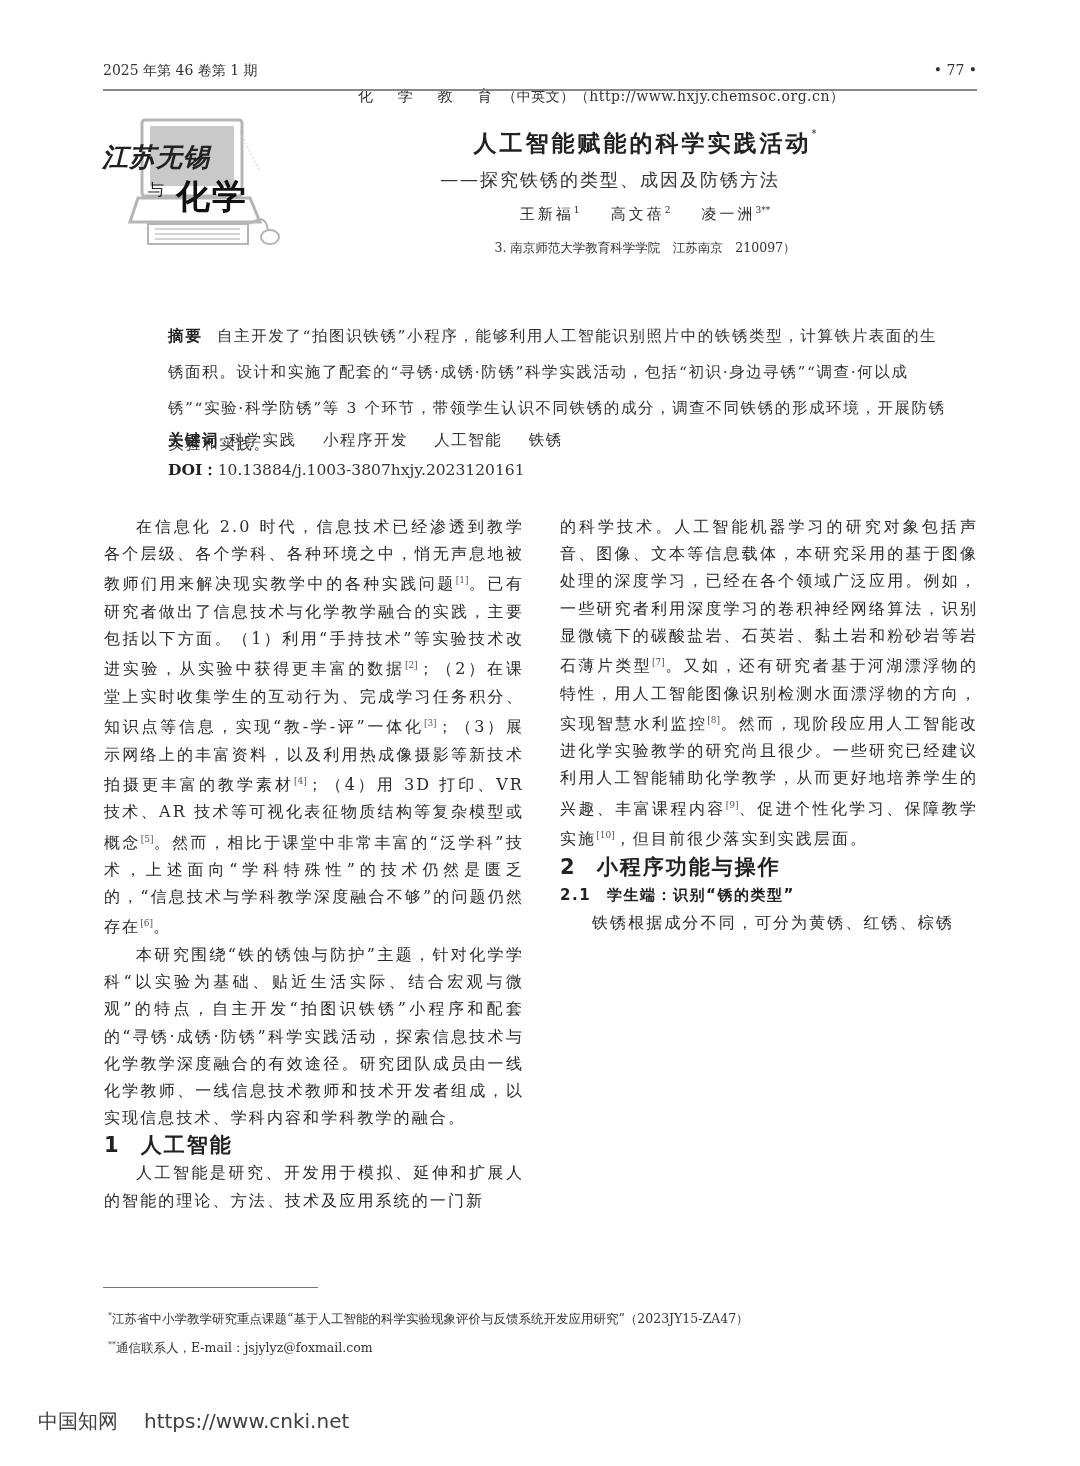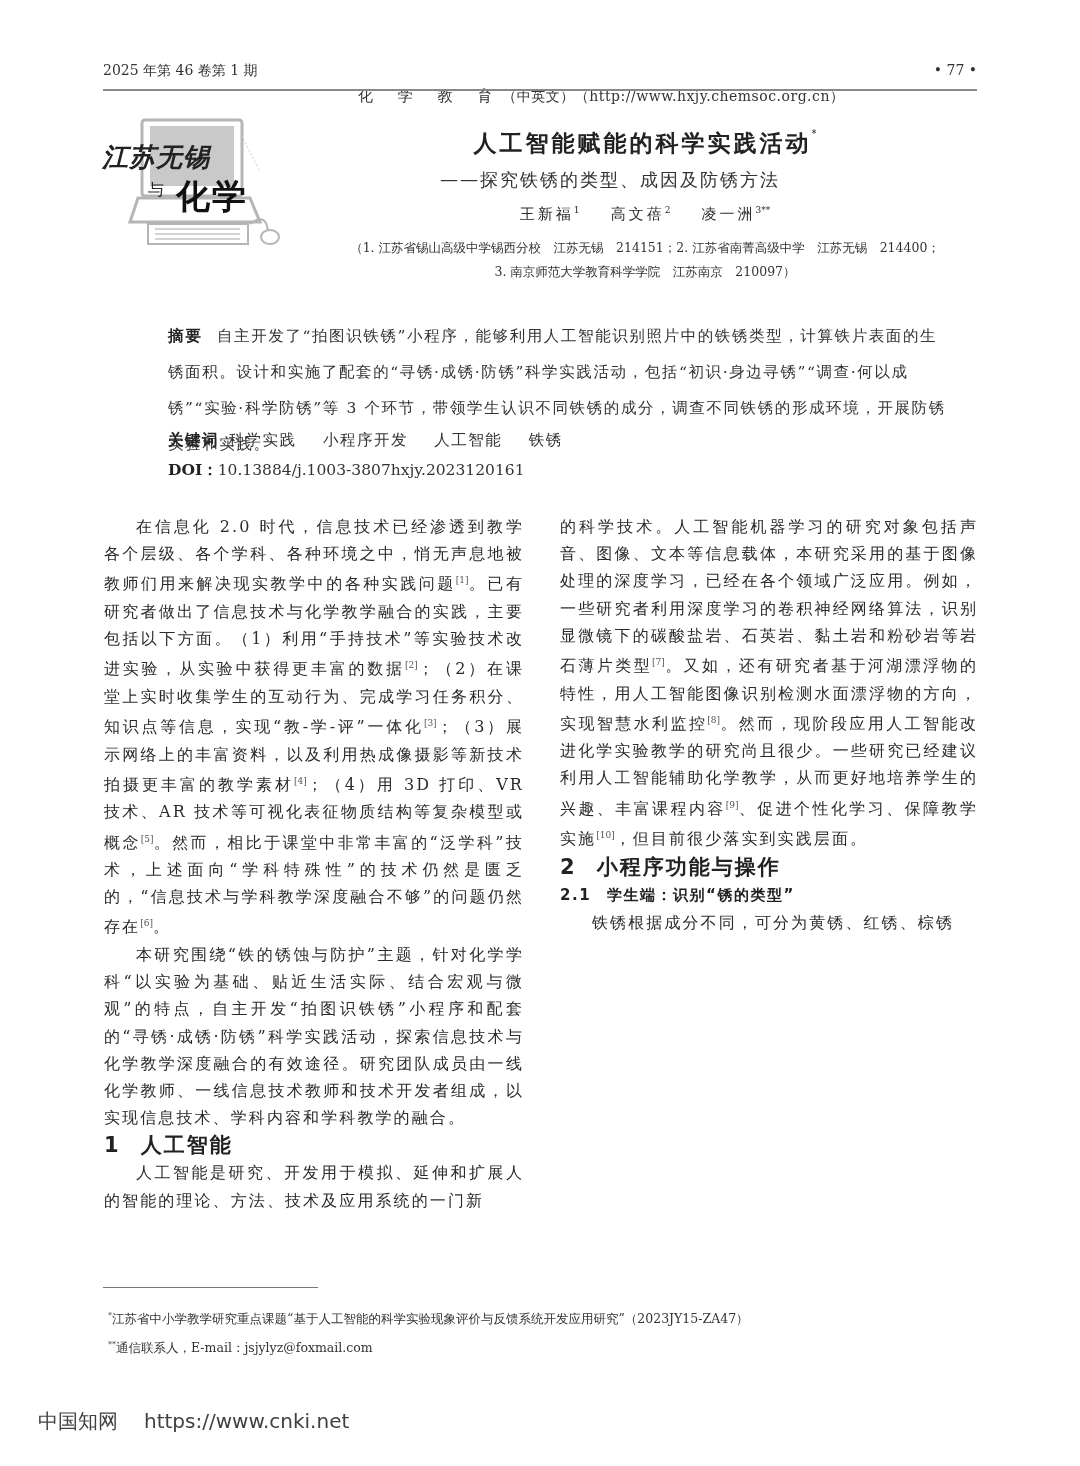--- a/index.html
+++ b/index.html
@@ -74,21 +74,20 @@
 </div>
 
 <div class="abs title"><span>人工智能赋能的科学实践活动</span><sup>*</sup></div>
 <div class="abs subtitle">——探究铁锈的类型、成因及防锈方法</div>
 <div class="abs authors">
   <span>王新福</span><sup>1</sup>&nbsp;&nbsp;&nbsp;
   <span>高文蓓</span><sup>2</sup>&nbsp;&nbsp;&nbsp;
   <span>凌一洲</span><sup>3**</sup>
 </div>
 <div class="abs affil">
-  <div>（1. 江苏省锡山高级中学锡西分校　江苏无锡　214151；2. 江苏省南菁高级中学　江苏无锡　214400；</div>
   <div>3. 南京师范大学教育科学学院　江苏南京　210097）</div>
 </div>
 
 <div class="abs abstract"><span class="lbl">摘要</span><span>自主开发了“拍图识铁锈”小程序，能够利用人工智能识别照片中的铁锈类型，计算铁片表面的生锈面积。设计和实施了配套的“寻锈·成锈·防锈”科学实践活动，包括“初识·身边寻锈”“调查·何以成锈”“实验·科学防锈”等 3 个环节，带领学生认识不同铁锈的成分，调查不同铁锈的形成环境，开展防锈实验和实践。</span></div>
 <div class="abs kw">
   <span class="lbl">关键词</span>
   <span class="item">科学实践</span>
   <span class="item">小程序开发</span>
   <span class="item">人工智能</span>
   <span class="item">铁锈</span>

